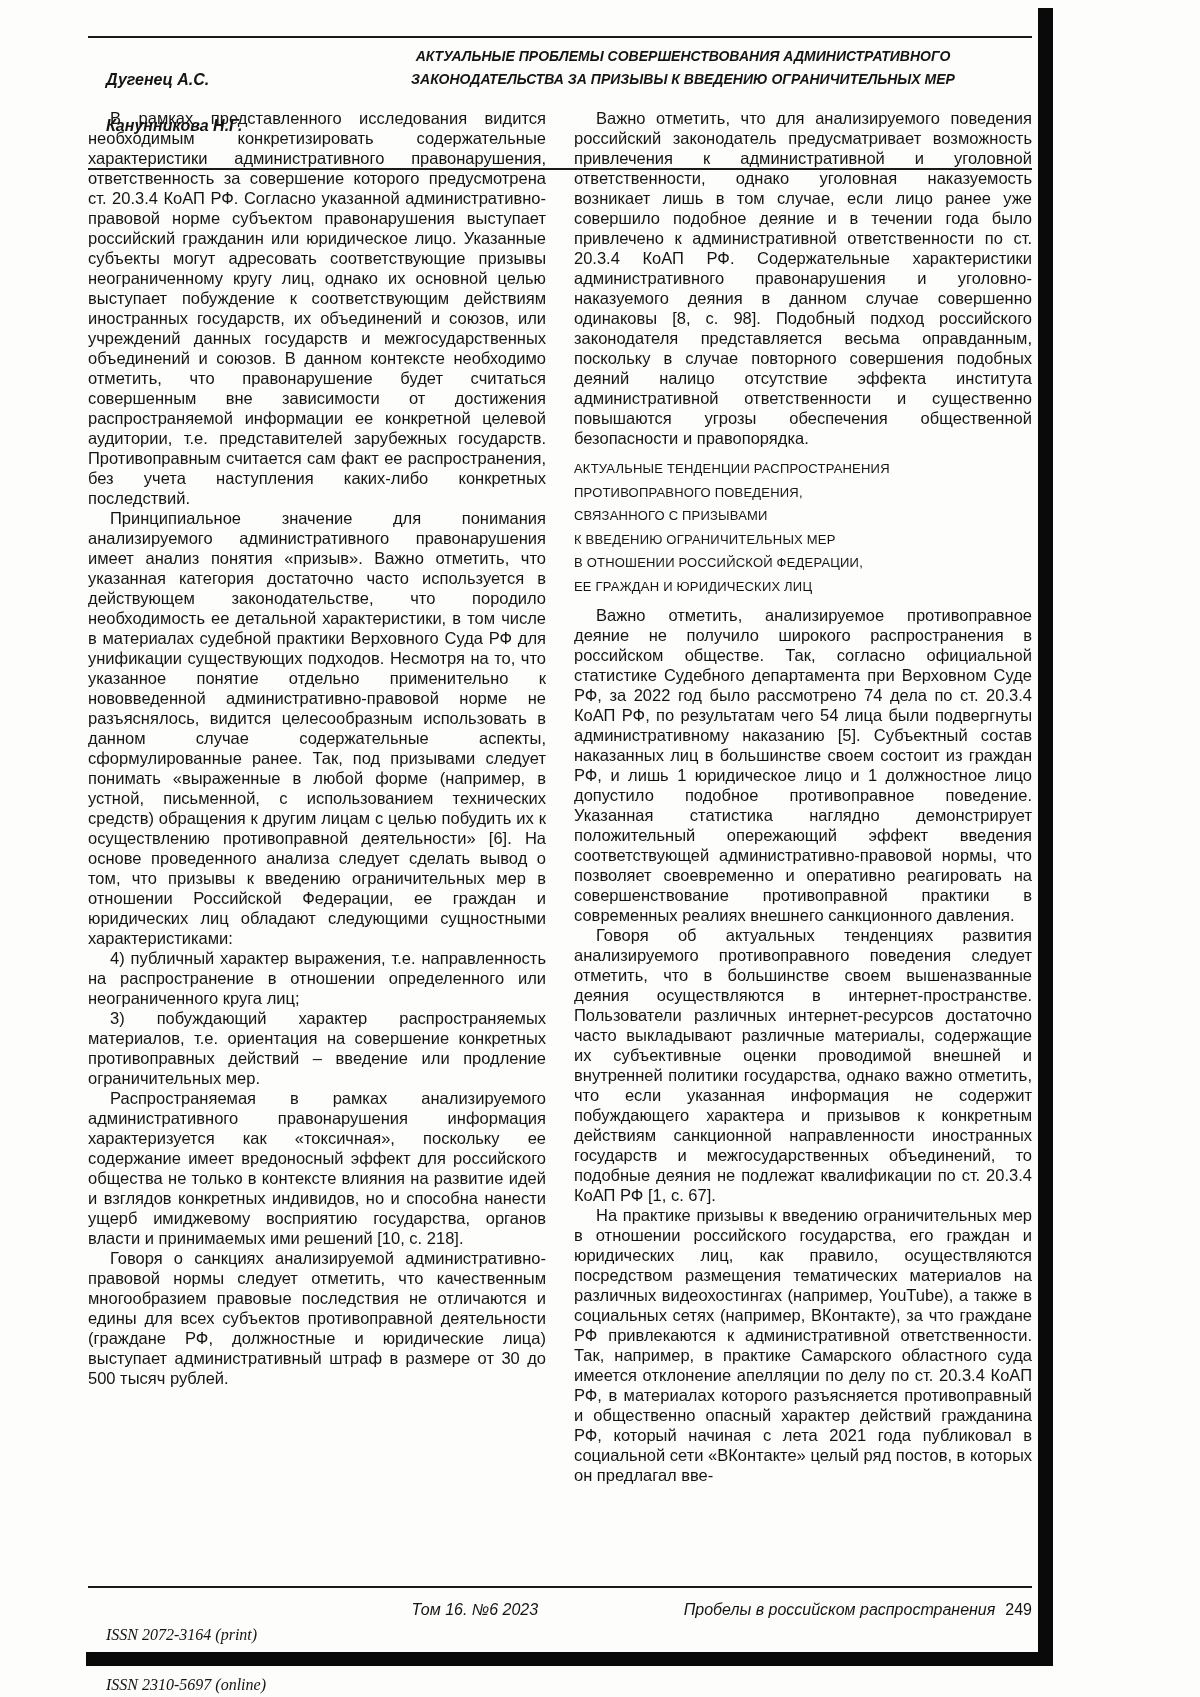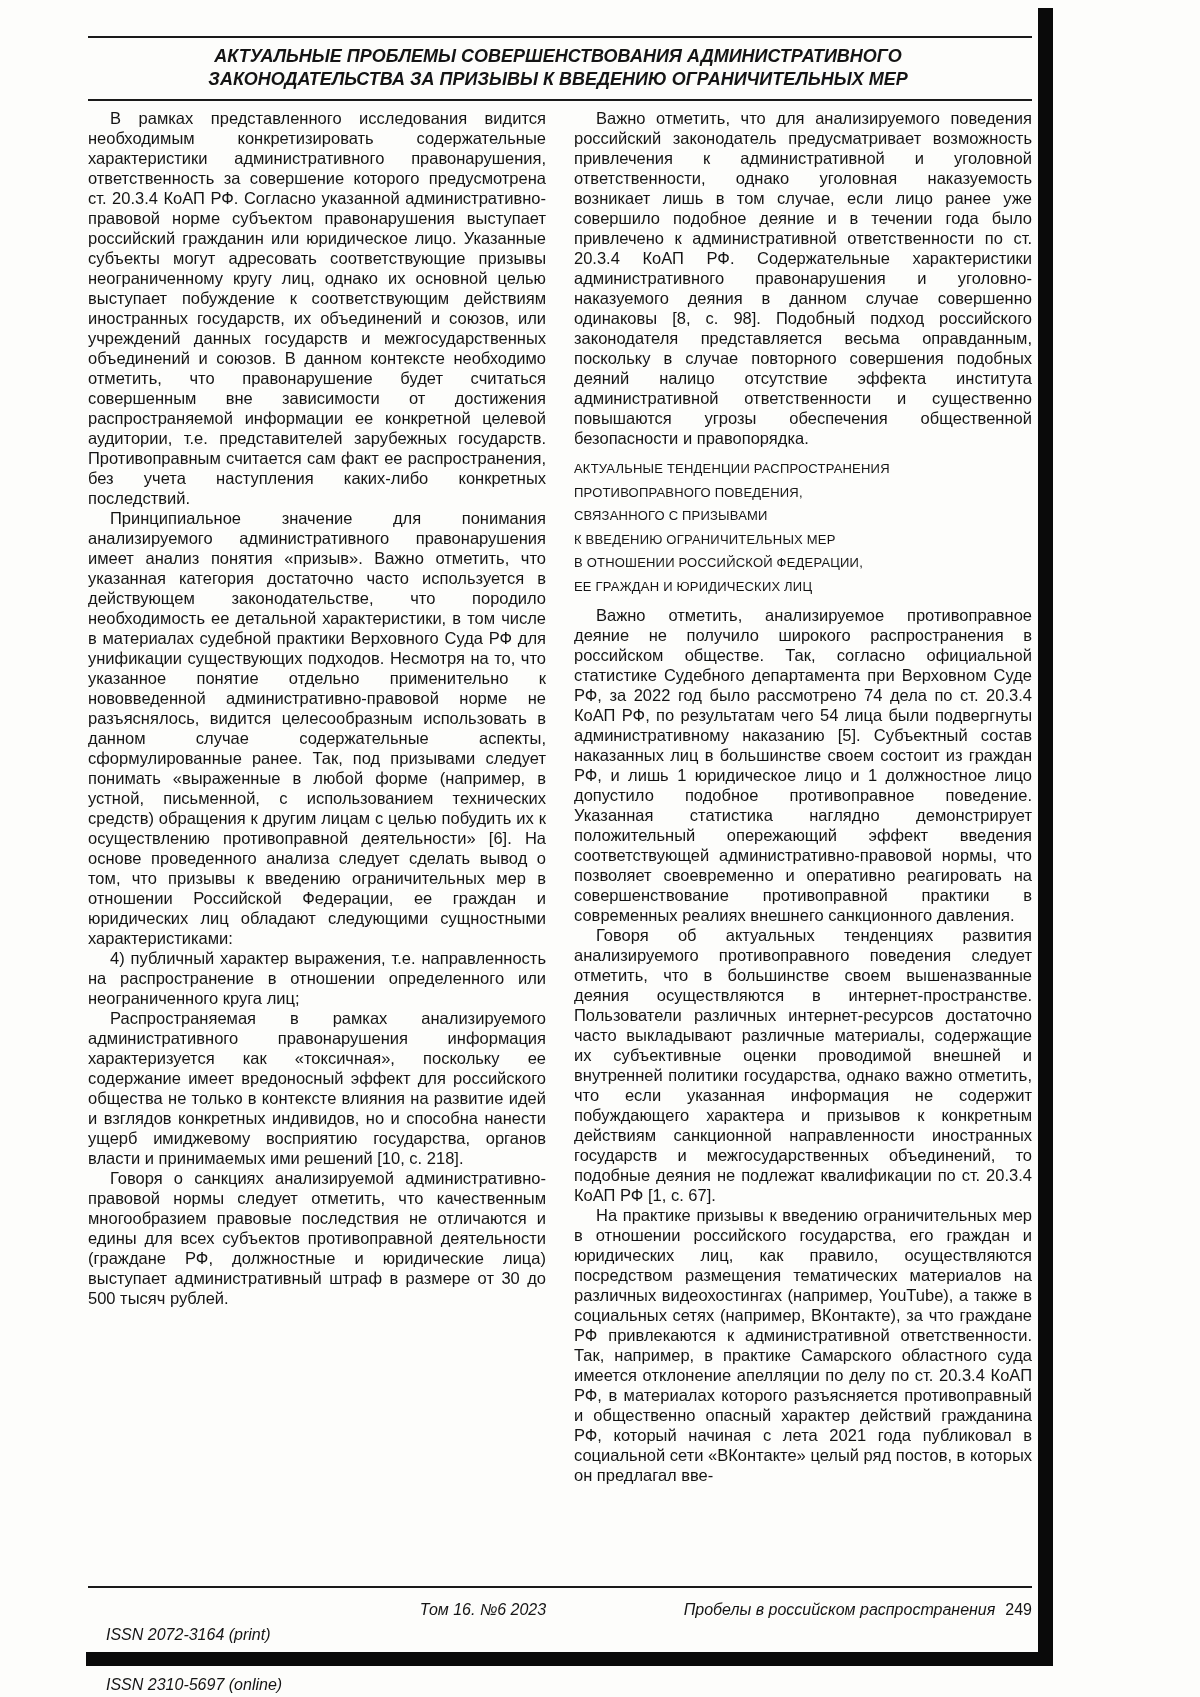--- a/index.html
+++ b/index.html
@@ -39,21 +39,21 @@
     font-size: 16px;
     line-height: 23px;
     white-space: pre-line;
   }
   .author-line { display: block; }
   .article-title {
     flex: 1;
     text-align: center;
     font-weight: bold;
     font-style: italic;
-    font-size: 18px;
+    font-size: 14px;
     line-height: 23px;
     padding-right: 4px;
     white-space: pre-line;
   }
   
   .columns {
     position: absolute;
     left: 0;
     top: 108px;
     width: 944px;
@@ -90,21 +90,21 @@
     width: 944px;
     border-top: 2px solid #1a1a1a;
     padding-top: 9px;
     display: flex;
     justify-content: space-between;
     align-items: flex-start;
     font-size: 16px;
     font-style: italic;
     line-height: 25px;
   }
-  .issn-block { padding-left: 18px; white-space: pre-line; }
+  .issn-block { padding-left: 18px; white-space: pre-line; font-family: Liberation Serif, serif; }
   .issue-info { }
   .journal-block { white-space: nowrap; }
   .page-number {
     font-style: normal;
     font-weight: normal;
     margin-left: 10px;
   }
   
   .edge-bar-right {
     position: absolute;
@@ -122,30 +122,35 @@
     height: 14px;
     background: #0a0a0a;
   }
 </style>
 </head>
 <body>
 
 <div class="content">
 
   <div class="page-header">
+    <div class="authors">
+      <span class="author-line">Дугенец А.С.</span>
+      <span class="author-line">Канунникова Н.Г.</span>
+    </div>
     <div class="article-title">АКТУАЛЬНЫЕ ПРОБЛЕМЫ СОВЕРШЕНСТВОВАНИЯ АДМИНИСТРАТИВНОГО
 ЗАКОНОДАТЕЛЬСТВА ЗА ПРИЗЫВЫ К ВВЕДЕНИЮ ОГРАНИЧИТЕЛЬНЫХ МЕР</div>
   </div>
 
   <div class="columns">
 
     <div class="col">
       <p class="para">В рамках представленного исследования видится необходимым конкретизировать содержательные характеристики административного правонарушения, ответственность за совершение которого предусмотрена ст. 20.3.4 КоАП РФ. Согласно указанной административно-правовой норме субъектом правонарушения выступает российский гражданин или юридическое лицо. Указанные субъекты могут адресовать соответствующие призывы неограниченному кругу лиц, однако их основной целью выступает побуждение к соответствующим действиям иностранных государств, их объединений и союзов, или учреждений данных государств и межгосударственных объединений и союзов. В данном контексте необходимо отметить, что правонарушение будет считаться совершенным вне зависимости от достижения распространяемой информации ее конкретной целевой аудитории, т.е. представителей зарубежных государств. Противоправным считается сам факт ее распространения, без учета наступления каких-либо конкретных последствий.</p>
       <p class="para">Принципиальное значение для понимания анализируемого административного правонарушения имеет анализ понятия «призыв». Важно отметить, что указанная категория достаточно часто используется в действующем законодательстве, что породило необходимость ее детальной характеристики, в том числе в материалах судебной практики Верховного Суда РФ для унификации существующих подходов. Несмотря на то, что указанное понятие отдельно применительно к нововведенной административно-правовой норме не разъяснялось, видится целесообразным использовать в данном случае содержательные аспекты, сформулированные ранее. Так, под призывами следует понимать «выраженные в любой форме (например, в устной, письменной, с использованием технических средств) обращения к другим лицам с целью побудить их к осуществлению противоправной деятельности» [6]. На основе проведенного анализа следует сделать вывод о том, что призывы к введению ограничительных мер в отношении Российской Федерации, ее граждан и юридических лиц обладают следующими сущностными характеристиками:</p>
       <p class="para">4) публичный характер выражения, т.е. направленность на распространение в отношении определенного или неограниченного круга лиц;</p>
+      <p class="para">3) побуждающий характер распространяемых материалов, т.е. ориентация на совершение конкретных противоправных действий – введение или продление ограничительных мер.</p>
       <p class="para">Распространяемая в рамках анализируемого административного правонарушения информация характеризуется как «токсичная», поскольку ее содержание имеет вредоносный эффект для российского общества не только в контексте влияния на развитие идей и взглядов конкретных индивидов, но и способна нанести ущерб имиджевому восприятию государства, органов власти и принимаемых ими решений [10, с. 218].</p>
       <p class="para">Говоря о санкциях анализируемой административно-правовой нормы следует отметить, что качественным многообразием правовые последствия не отличаются и едины для всех субъектов противоправной деятельности (граждане РФ, должностные и юридические лица) выступает административный штраф в размере от 30 до 500 тысяч рублей.</p>
     </div>
 
     <div class="col">
       <p class="para">Важно отметить, что для анализируемого поведения российский законодатель предусматривает возможность привлечения к административной и уголовной ответственности, однако уголовная наказуемость возникает лишь в том случае, если лицо ранее уже совершило подобное деяние и в течении года было привлечено к административной ответственности по ст. 20.3.4 КоАП РФ. Содержательные характеристики административного правонарушения и уголовно-наказуемого деяния в данном случае совершенно одинаковы [8, с. 98]. Подобный подход российского законодателя представляется весьма оправданным, поскольку в случае повторного совершения подобных деяний налицо отсутствие эффекта института административной ответственности и существенно повышаются угрозы обеспечения общественной безопасности и правопорядка.</p>
       <h2 class="section-heading">АКТУАЛЬНЫЕ ТЕНДЕНЦИИ РАСПРОСТРАНЕНИЯ
 ПРОТИВОПРАВНОГО ПОВЕДЕНИЯ,
 СВЯЗАННОГО С ПРИЗЫВАМИ
 К ВВЕДЕНИЮ ОГРАНИЧИТЕЛЬНЫХ МЕР

